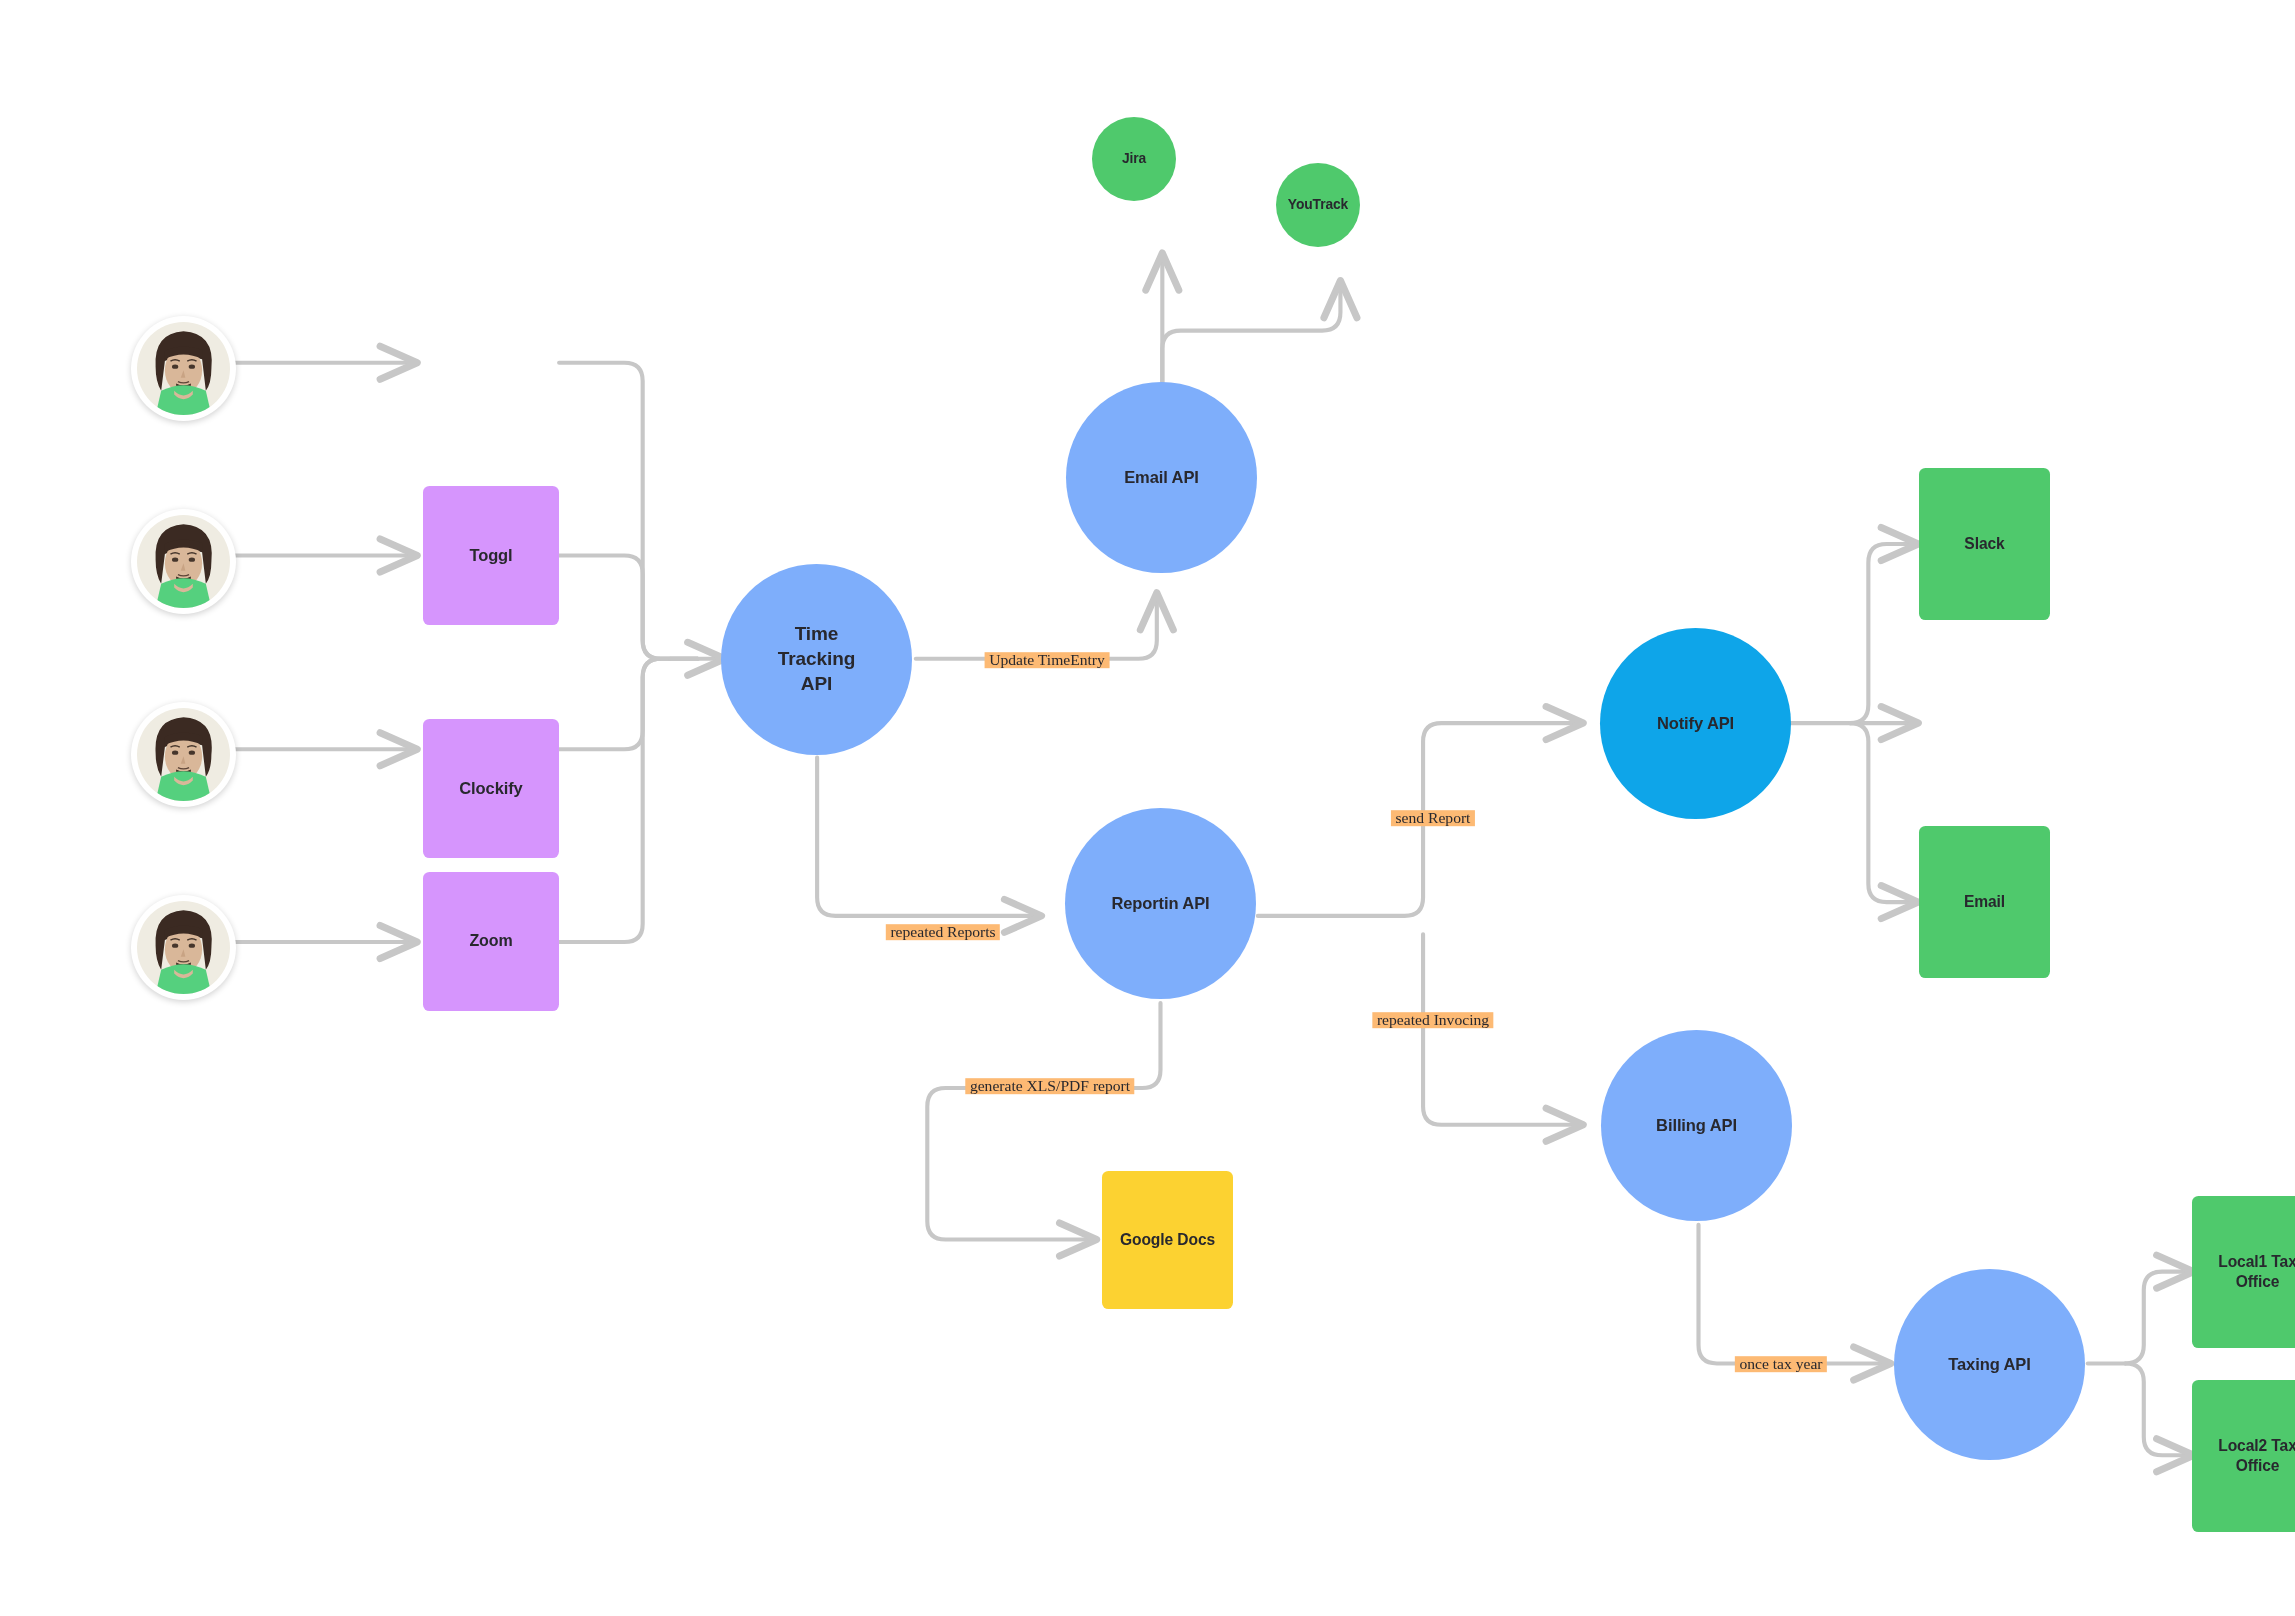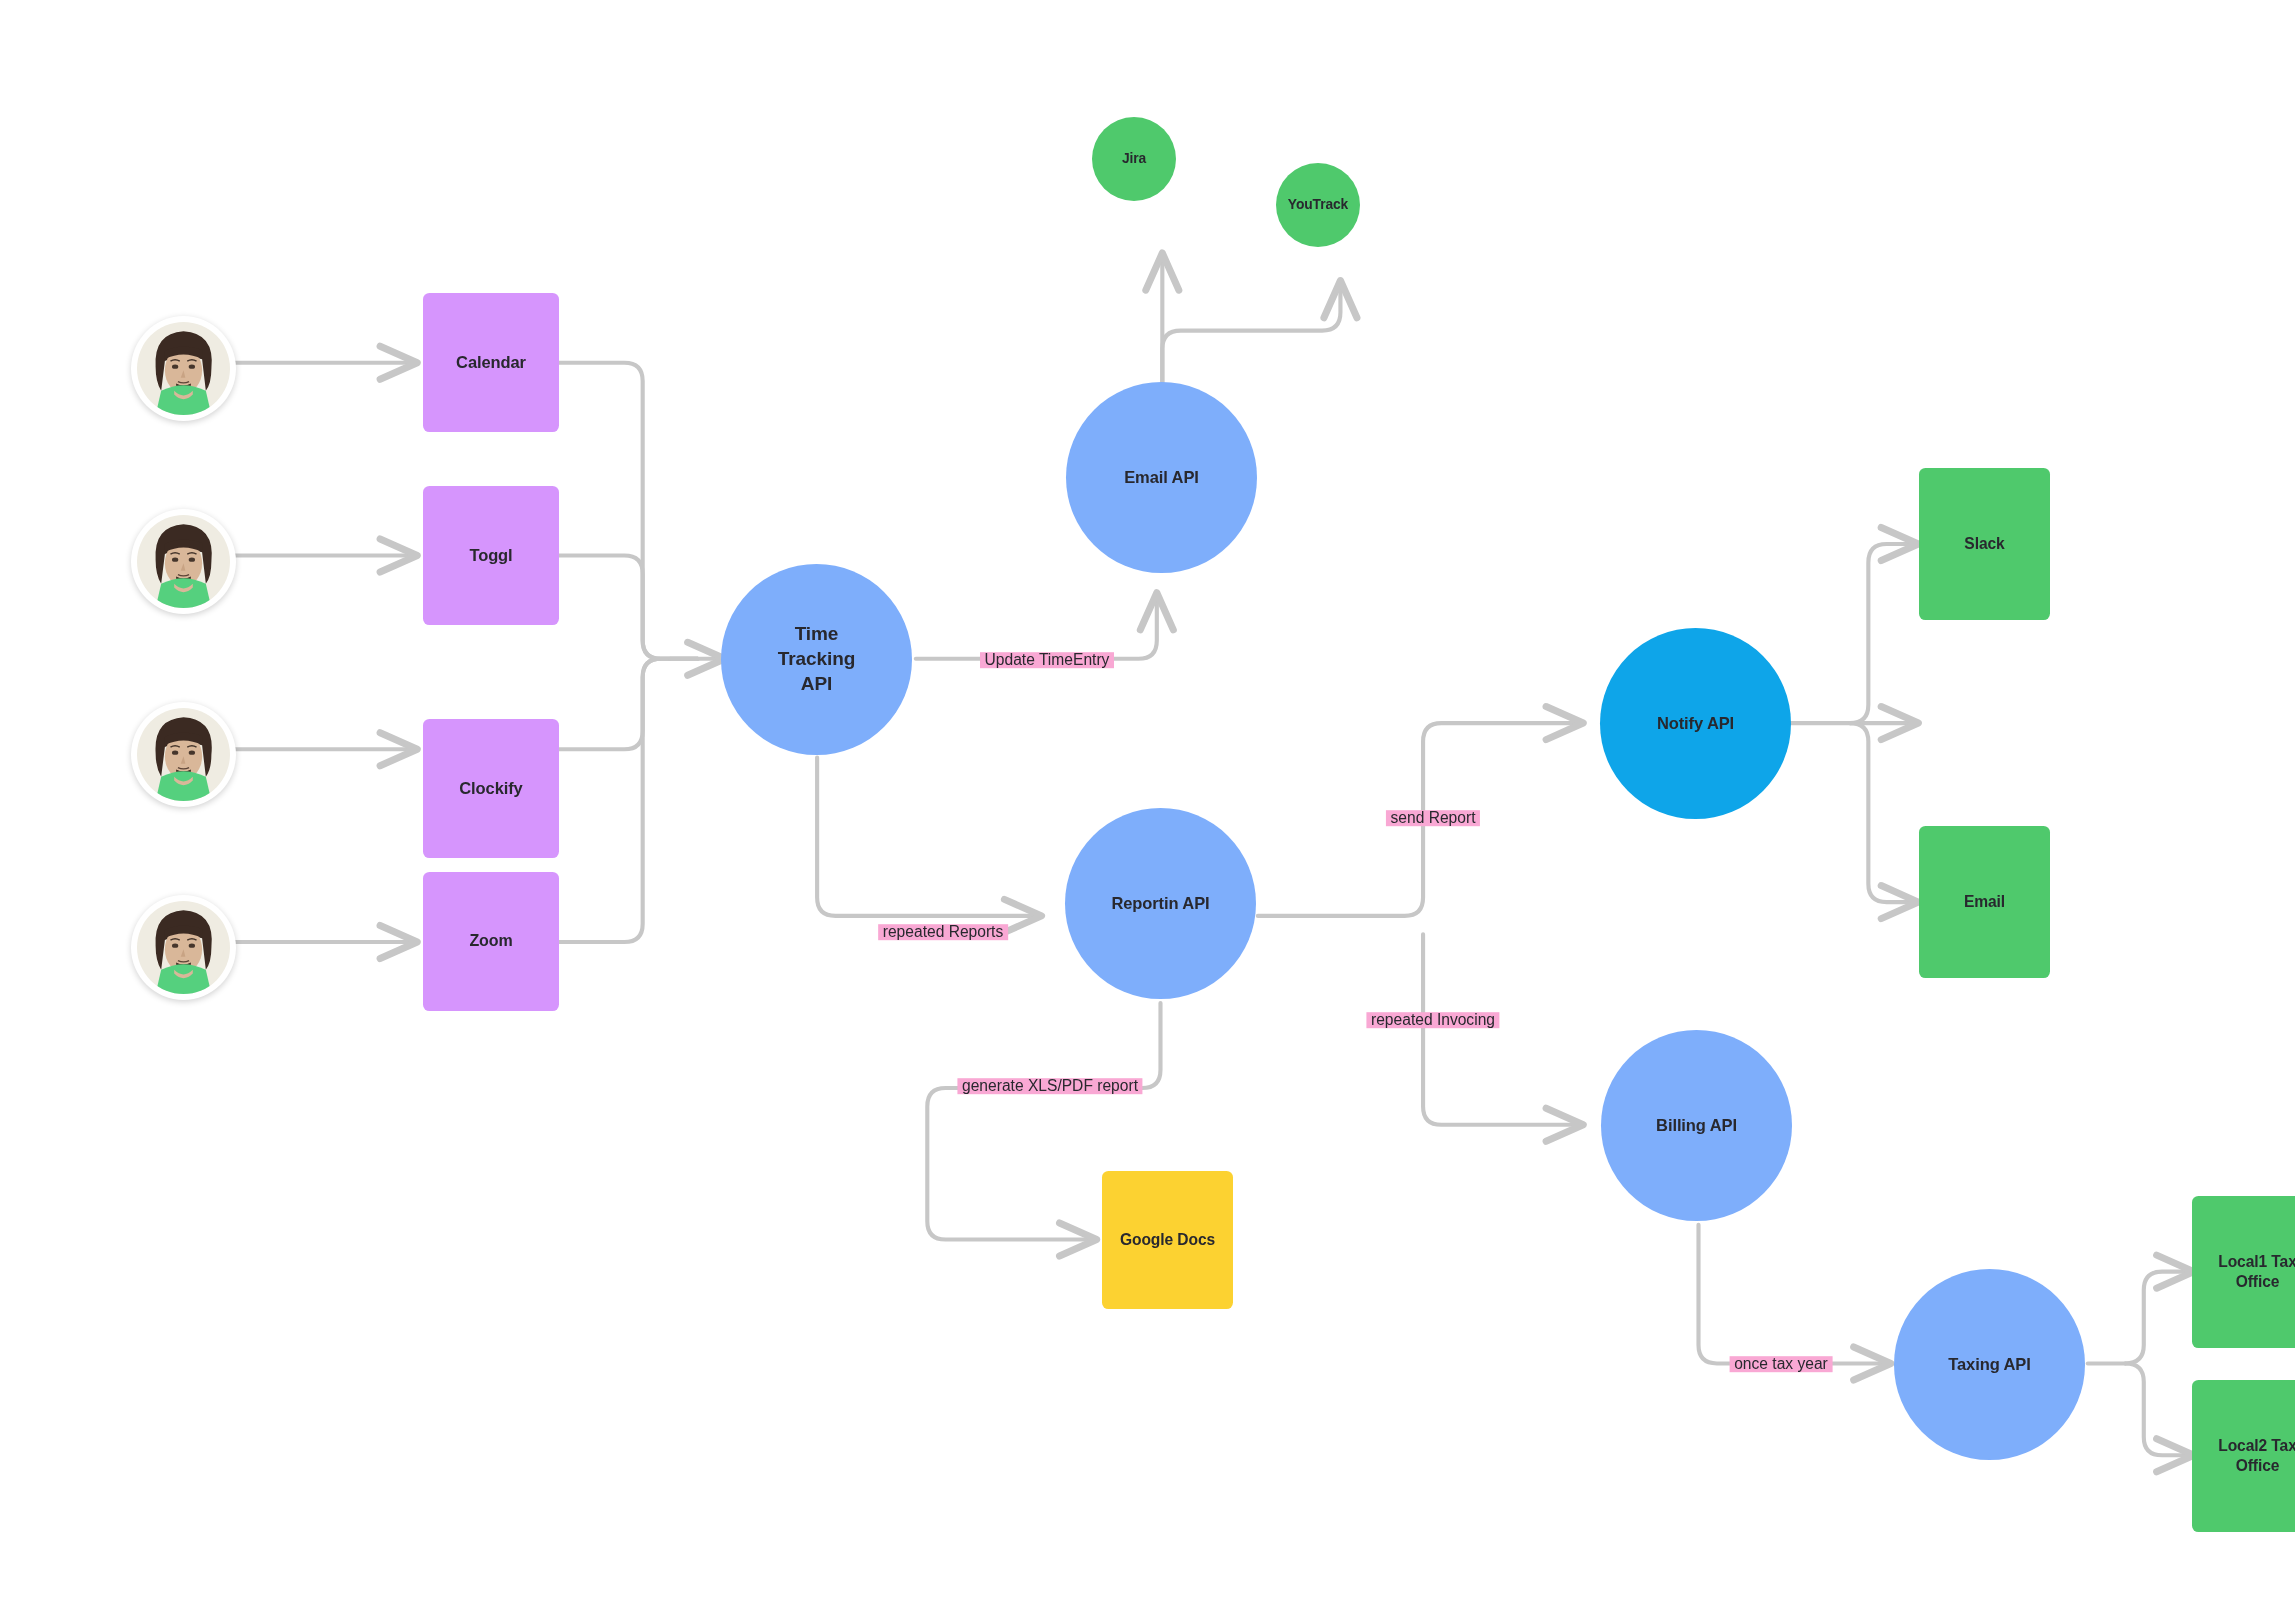--- a/index.html
+++ b/index.html
@@ -43,24 +43,24 @@
   }
   .node-rect {
     border-radius: 6.4px;
   }
   .node-circle {
     border-radius: 50%;
   }
   .edge-label {
     position: absolute;
     color: #28282e;
-    font-family: Liberation Sans, sans-serif;
+    font-family: Liberation Serif, serif;
     font-weight: 400;
     white-space: nowrap;
-    background: #f9a8d4;
+    background: #fdba74;
     padding: 0 4.6px;
     transform: translate(-50%, -50%);
     line-height: 1;
   }
   
   .avatar {
     position: absolute;
     border-radius: 50%;
     background: #ffffff;
     box-shadow: 0 1.8px 6.4px rgba(0,0,0,0.18);
@@ -213,21 +213,20 @@
         <path d="M54 42 Q59 39 64 42" stroke="#46362c" stroke-width="1.6" fill="none"></path>
         <path d="M50 52 L47 60 L52 60 Z" fill="#c8a384"></path>
         <path d="M42 66 Q50 70 58 66 Q58 78 50 80 Q42 78 42 66 Z" fill="#3b2a22"></path>
         <path d="M44 64 Q50 67 56 64" stroke="#5b4336" stroke-width="1.5" fill="none"></path>
         <path d="M26 74 Q50 62 74 74 L80 100 L20 100 Z" fill="#55d07e"></path>
         <path d="M40 74 Q50 84 60 74 L60 78 Q50 88 40 78 Z" fill="#d9b799"></path>
       </g>
     </svg>
   </div>
 
-  <div class="node node-rect" style="left:423px; top:293px; width:136px; height:139px; background:#d695fd; font-size:16.5px;">Calendar</div>
 
   <div class="node node-rect" style="left:423px; top:486px; width:136px; height:139px; background:#d695fd; font-size:16.5px;">Toggl</div>
 
   <div class="node node-rect" style="left:423px; top:679px; width:136px; height:139px; background:#d695fd; font-size:16.5px;margin-top:40px;">Clockify</div>
 
   <div class="node node-rect" style="left:423px; top:872px; width:136px; height:139px; background:#d695fd; font-size:16px;">Zoom</div>
 
   <div class="node node-circle" style="left:721px; top:564px; width:191px; height:191px; background:#7eaefb; font-size:19px; padding:0 41px;">Time Tracking API</div>
 
   <div class="node node-circle" style="left:1066px; top:382px; width:191px; height:191px; background:#7eaefb; font-size:16.5px;">Email API</div>

